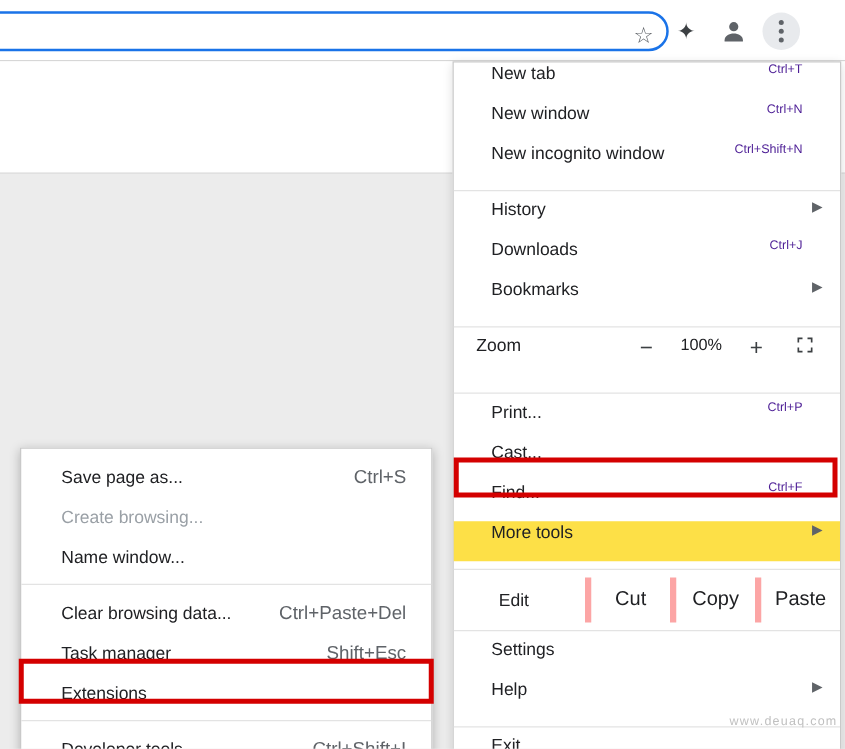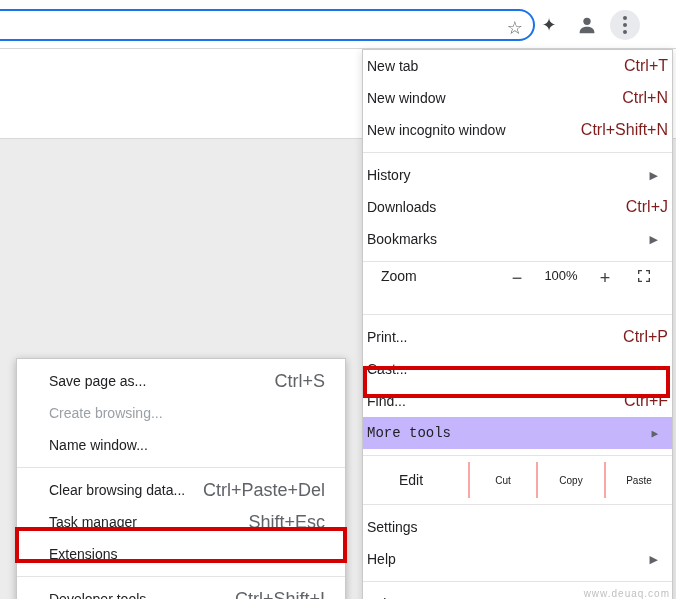--- a/index.html
+++ b/index.html
@@ -67,28 +67,27 @@
   .main-menu {
     position: absolute;
     top: 49px; right: 3px;
     width: 311px;
     background: #fff;
     border: 1px solid #c9c9c9;
     box-shadow: 0 2px 8px rgba(0,0,0,.15);
   }
   .m-item {
     display: flex;
-    align-items: center;
     height: 32px;
-    padding: 0 4px;
+    padding: 0 30px;
     position: relative;
   }
-  .m-item.highlight { background: #c4b5fd; font-family: Liberation Mono, monospace; }
+  .m-item.highlight { background: #fde047; }
   .m-label { flex: 1; }
-  .m-short { color: #7f1d1d; font-size: 16px; }
+  .m-short { color: #4c1d95; font-size: 10px; }
   .m-arrow { position:absolute; right: 14px; color: #5f6368; font-size: 11px; }
   .sep { height: 1px; background: #e3e3e3; margin: 6px 0; }
 
   .zoom-row {
     display: flex; align-items: flex-start;
     height: 40px;
     padding: 0 8px 0 18px;
   }
   .zoom-label { flex: 1; }
   .zoom-btn {
@@ -99,56 +98,56 @@
   .fs-btn { width: 40px; display:flex; align-items:center; justify-content:center; }
   .fs-svg { width:16px; height:16px; stroke:#3c4043; stroke-width:2; fill:none; }
 
   .edit-row {
     display:flex; height:36px; align-items:center;
     padding-left: 36px;
   }
   .edit-label { flex: 1; }
   .edit-cell {
     width: 68px; height: 36px;
-    border-left: 2px solid #fca5a5;
+    border-left: 5px solid #fca5a5;
     display: flex; align-items:center; justify-content:center;
-    font-size: 10px;
+    font-size: 16px;
   }
 
   
   .sub-menu {
     position: absolute;
     top: 358px; left: 16px;
     width: 330px;
     background: #fff;
     border: 1px solid #c9c9c9;
     box-shadow: 0 2px 8px rgba(0,0,0,.25);
     padding: 6px 0;
   }
   .s-item {
     display:flex; align-items:center;
     height: 32px;
     padding: 0 20px 0 32px;
     gap: 17px;
   }
   .s-label { flex:1; }
-  .s-short { color: #5f6368; font-size: 18px; }
+  .s-short { color: #5f6368; font-size: 15px; }
   .s-item.disabled .s-label { color: #9aa0a6; }
 
   
   .redbox {
     position: absolute;
     border: 4px solid #d40000;
     pointer-events: none;
   }
   .red-main { top: 366px; left: 363px; width: 307px; height: 32px; }
   .red-sub  { top: 527px; left: 15px;  width: 332px; height: 36px; }
 
   .watermark {
-    position:absolute; bottom:0; right:6px;
+    position:absolute; bottom:16px; right:6px;
     font-size: 10px; color:#c0c0c0; letter-spacing:1px;
   }
 </style>
 </head>
 <body>
 
 <div class="topbar">
   <div class="omnibox">
     <span class="star">☆</span>
   </div>

